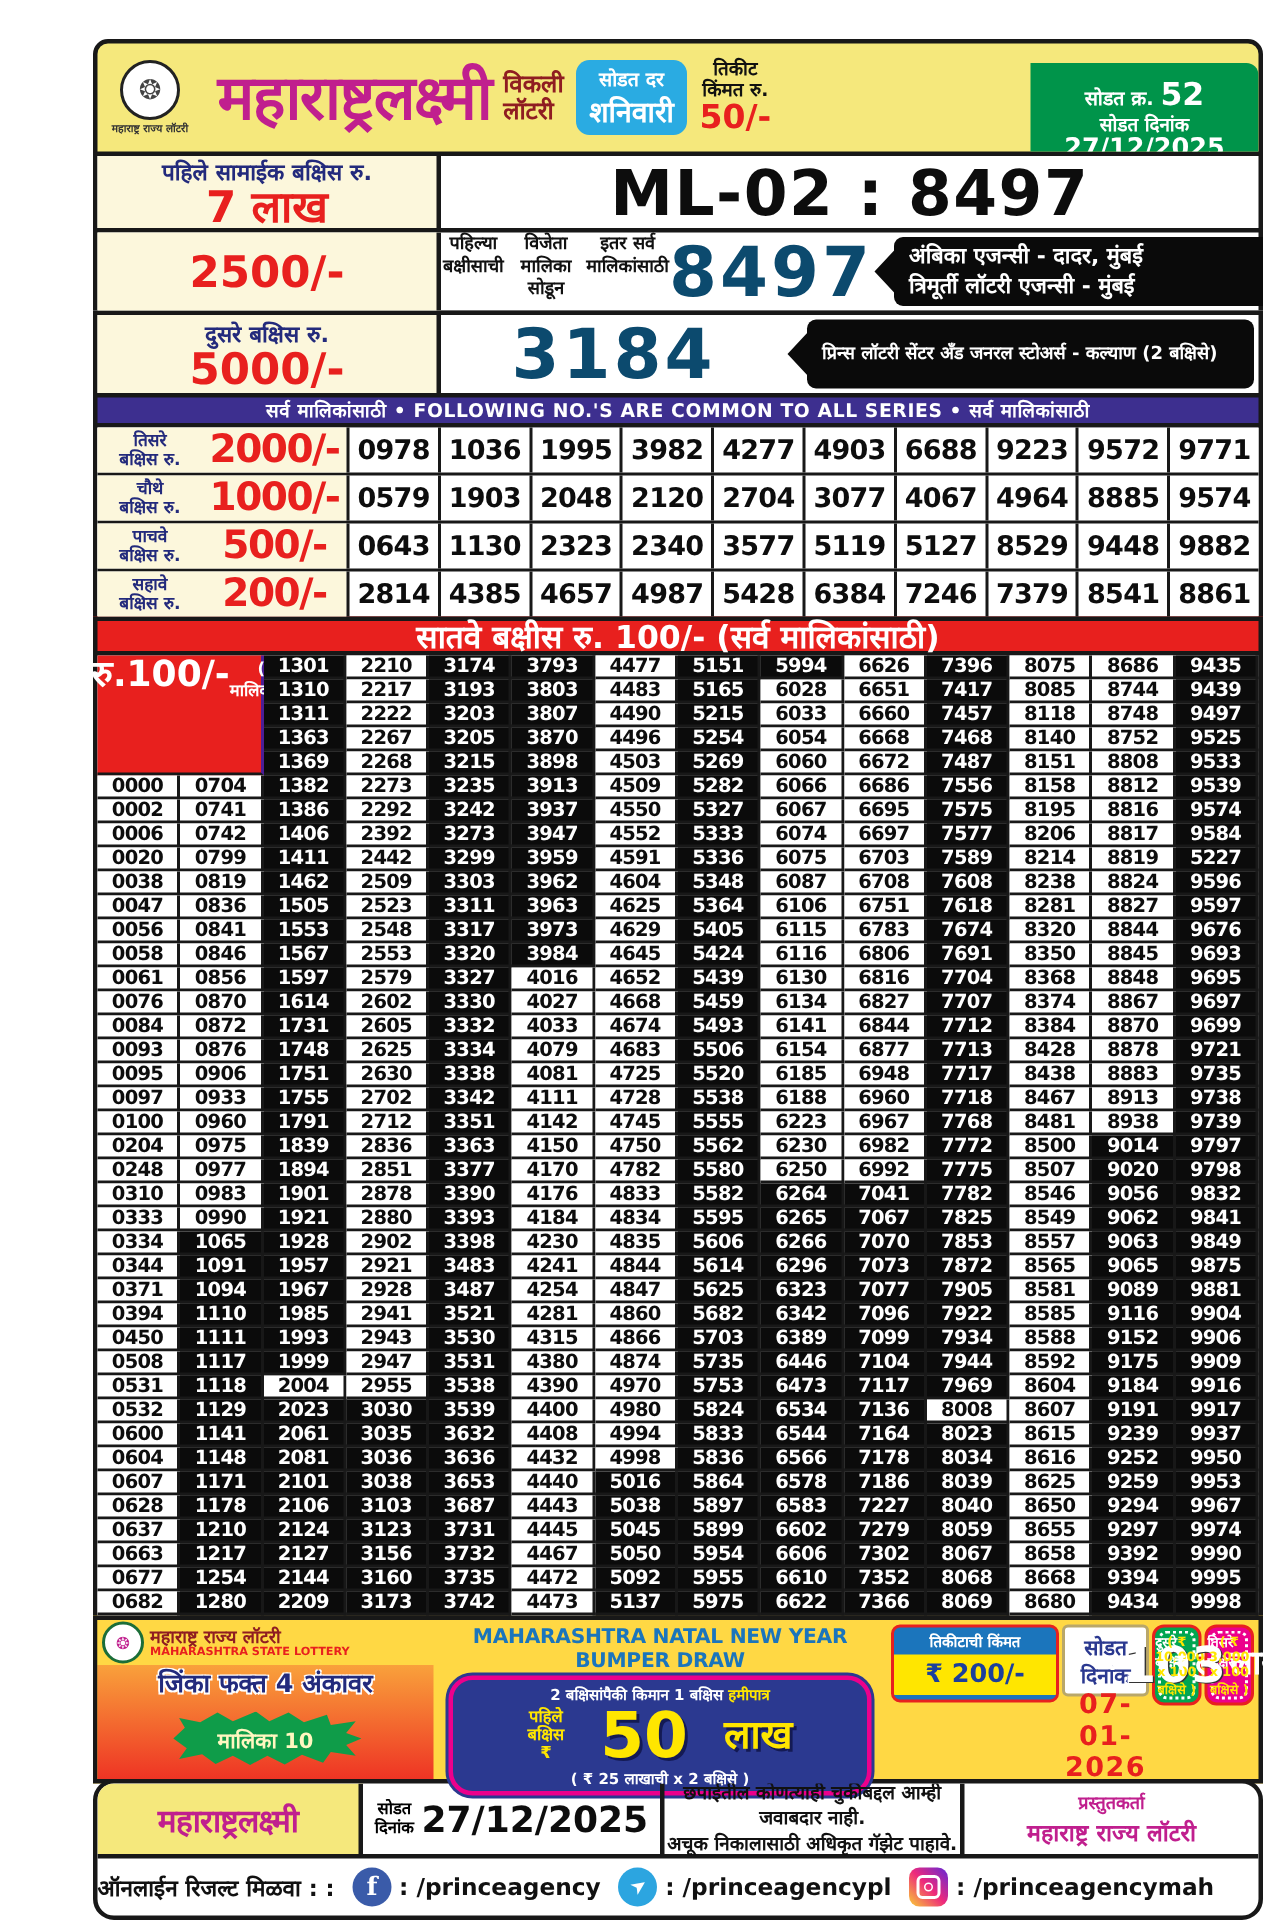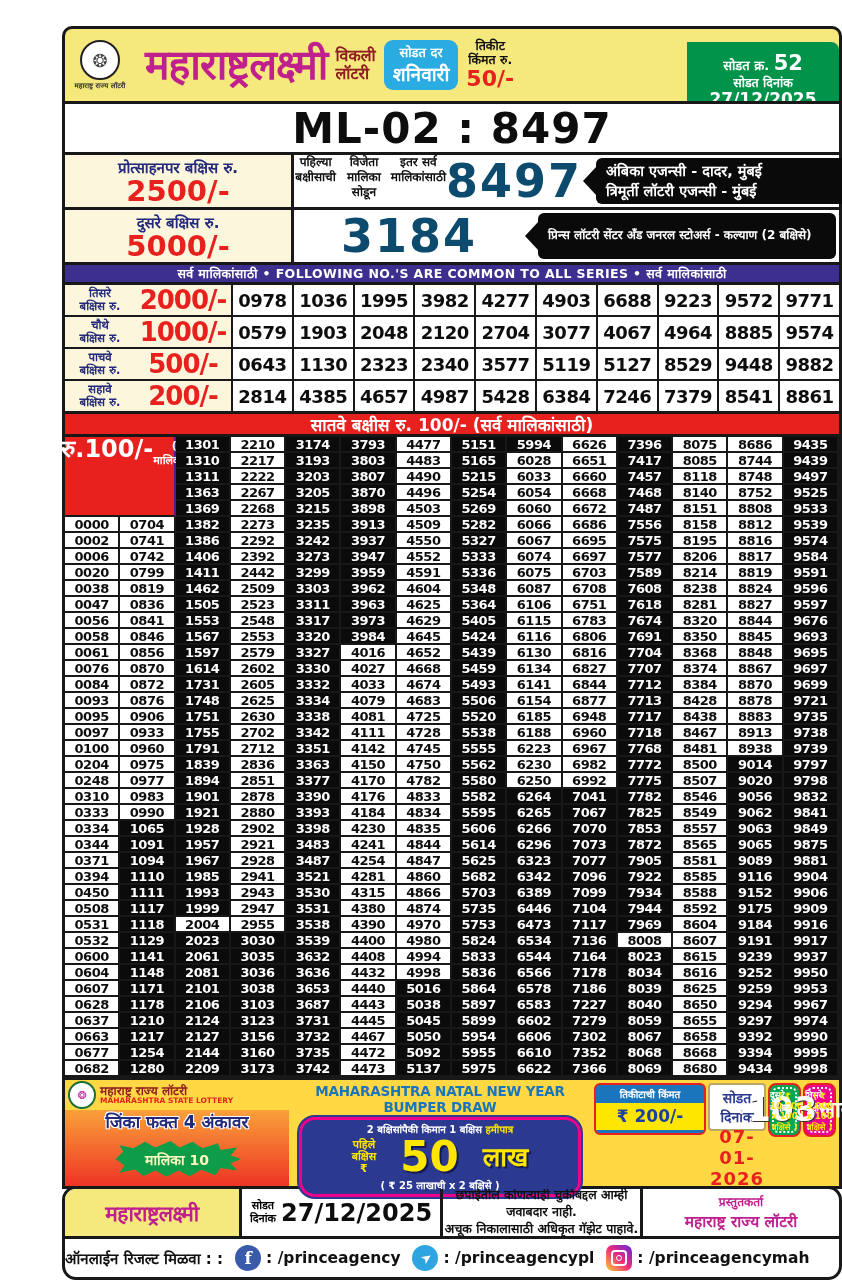--- a/index.html
+++ b/index.html
@@ -47,21 +47,21 @@
 
   
   .prow{display:flex;height:30px;border-top:2px solid #181818;background:#fff;}
   .prow:first-child{border-top:none;}
   .prow-label{width:166px;flex:none;background:#fcf7dc;display:flex;align-items:center;}
   .prow-name{width:70px;text-align:center;font-size:11.5px;font-weight:bold;color:#232a7c;line-height:1.1;flex:none;}
   .prow-amt{flex:1;text-align:center;font-size:26px;font-weight:bold;color:#e8201e;line-height:1;letter-spacing:-1px;}
   .pcell{flex:1;border-left:2px solid #181818;display:flex;align-items:center;justify-content:center;font-size:18px;font-weight:bold;color:#0d0d0d;letter-spacing:-.5px;}
 
   
-  .redbar{height:26px;background:#e8201e;color:#fff;display:flex;align-items:center;justify-content:center;font-size:17px;font-weight:bold;}
+  .redbar{height:26px;background:#e8201e;color:#fff;display:flex;align-items:center;justify-content:center;font-size:21px;font-weight:bold;}
 
   
   .sv-grid{display:grid;grid-template-columns:repeat(14,1fr);grid-auto-rows:16px;background:#fff;}
   .sv-label{grid-column:1/span 2;grid-row:1/span 5;background:#e8201e;color:#fff;text-align:center;display:flex;flex-direction:row;justify-content:center;border-right:2px solid #4c1d95;border-bottom:2px solid #181818;}
   .sv-label .s1{font-size:14px;font-weight:bold;}
   .sv-label .s2{font-size:24px;font-weight:bold;line-height:1.05;}
   .sv-label .s3{font-size:11px;font-weight:bold;}
   .ncell{display:flex;align-items:center;justify-content:center;font-size:13px;font-weight:bold;color:#0d0d0d;border-right:2px solid #181818;border-bottom:2px solid #181818;letter-spacing:-.5px;background:#fff;}
   .ncell.blk{background:#0b0b0b;color:#fff;}
 
@@ -151,26 +151,29 @@
       <div class="tp">50/-</div>
     </div>
     <div class="h-green">
       <div class="g1"><span>सोडत क्र.</span> <b>52</b></div>
       <div class="g2">सोडत दिनांक</div>
       <div class="g3">27/12/2025</div>
     </div>
   </div>
 
   <div class="band band-1 bx stack">
+    <div class="p-label">
+      <div class="nm">पहिले सामाईक बक्षिस रु.</div>
+      <div class="amt">7 लाख</div>
+    </div>
     <div class="result">ML-02 : 8497</div>
   </div>
 
   <div class="band band-2 bx stack">
     <div class="p-label">
-      <div class="nm">प्रोत्साहनपर बक्षिस रु.</div>
       <div class="amt">2500/-</div>
     </div>
     <div class="note">
       <div>पहिल्या बक्षीसाची</div>
       <div>विजेता मालिका सोडून</div>
       <div>इतर सर्व मालिकांसाठी</div>
     </div>
     <div class="bignum">8497</div>
     <div class="agency">
       <div class="a-line">अंबिका एजन्सी - दादर, मुंबई</div>
@@ -386,21 +389,21 @@
       <div class="ncell">2442</div>
       <div class="ncell blk">3299</div>
       <div class="ncell blk">3959</div>
       <div class="ncell">4591</div>
       <div class="ncell blk">5336</div>
       <div class="ncell">6075</div>
       <div class="ncell">6703</div>
       <div class="ncell blk">7589</div>
       <div class="ncell">8214</div>
       <div class="ncell">8819</div>
-      <div class="ncell blk">9591</div>
+      <div class="ncell blk">5227</div>
       <div class="ncell">0038</div>
       <div class="ncell">0819</div>
       <div class="ncell blk">1462</div>
       <div class="ncell">2509</div>
       <div class="ncell blk">3303</div>
       <div class="ncell blk">3962</div>
       <div class="ncell">4604</div>
       <div class="ncell blk">5348</div>
       <div class="ncell">6087</div>
       <div class="ncell">6708</div>

